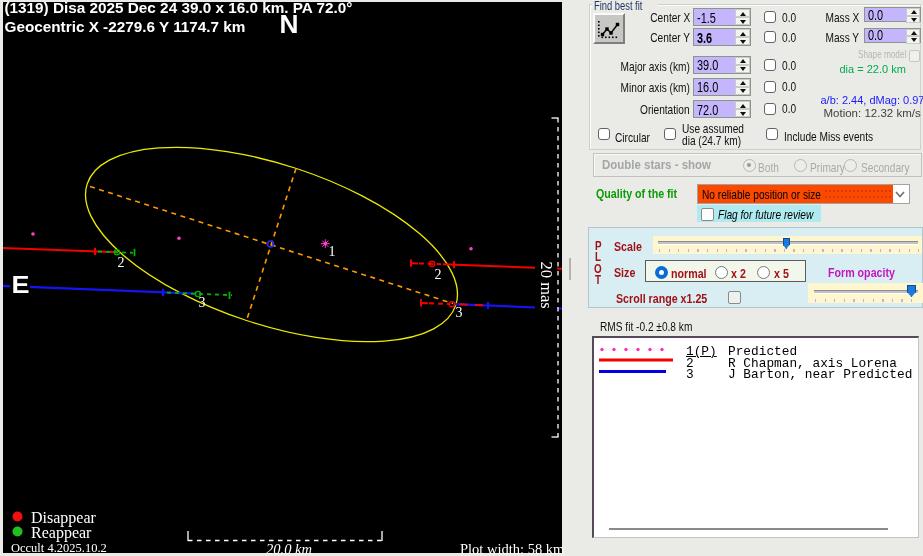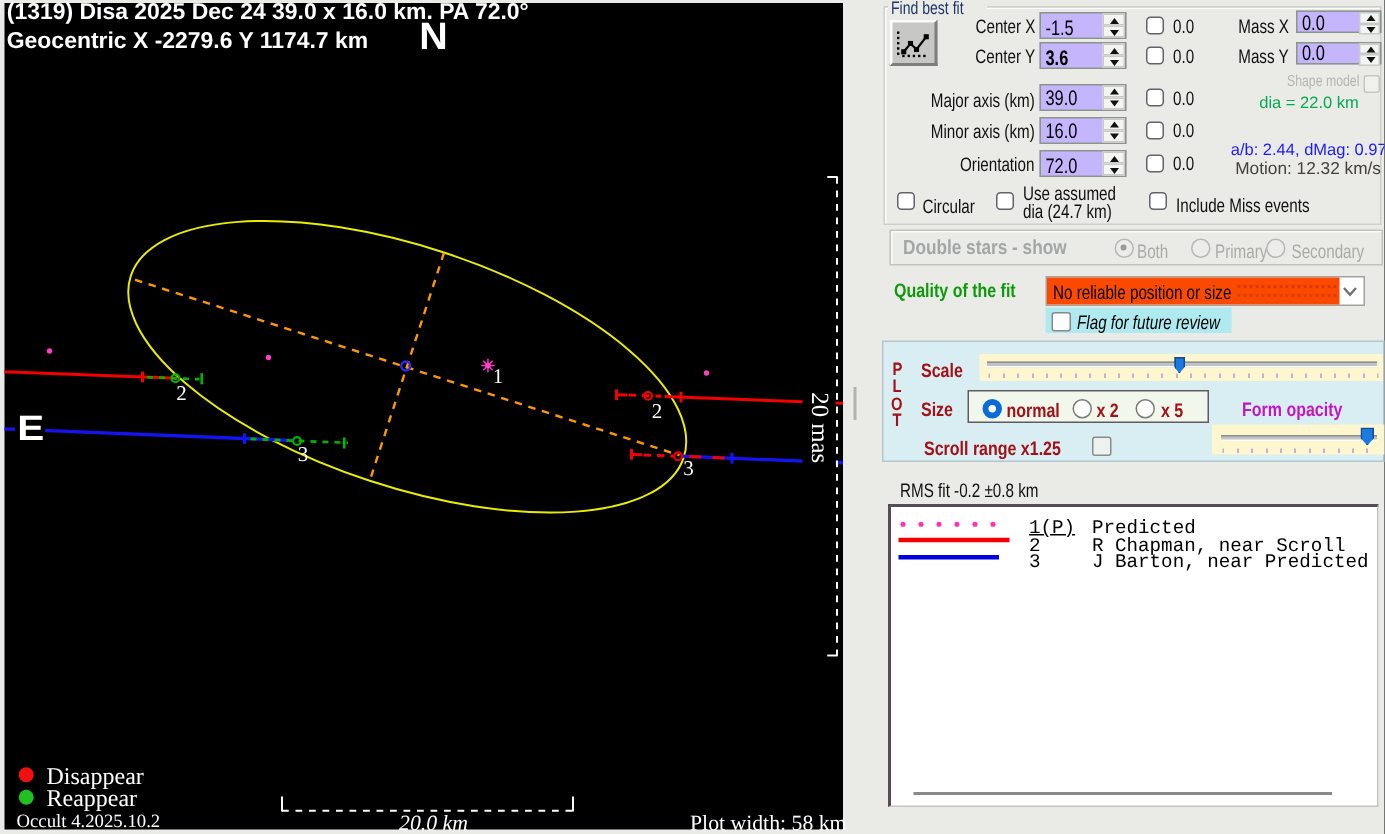--- a/index.html
+++ b/index.html
@@ -327,16 +327,16 @@
       <circle cx="46" cy="13.5" r="1.7"></circle>
       <circle cx="58" cy="13.5" r="1.7"></circle>
       <circle cx="70" cy="13.5" r="1.7"></circle>
   </g>
   <line x1="7" y1="24" x2="81" y2="24" stroke="#f50000" stroke-width="3"></line>
   <line x1="7" y1="35.5" x2="74" y2="35.5" stroke="#0000e0" stroke-width="3"></line>
 </svg>
 <div class="abs mono" style="left:686px;top:344px;text-decoration:underline;">1(P)</div>
 <div class="abs mono" style="left:728px;top:344px;text-align:right;">Predicted</div>
 <div class="abs mono" style="left:686px;top:355.5px;">2</div>
-<div class="abs mono" style="left:728px;top:355.5px;">R Chapman, near Scroll</div>
+<div class="abs mono" style="left:728px;top:355.5px;">R Chapman, axis Lorena</div>
 <div class="abs mono" style="left:686px;top:367px;">3</div>
 <div class="abs mono" style="left:728px;top:367px;">J Barton, near Predicted</div>
 <div class="abs" style="left:609px;top:528px;width:279px;height:2px;background:#8a8a8a;"></div>
 
 </body></html>

